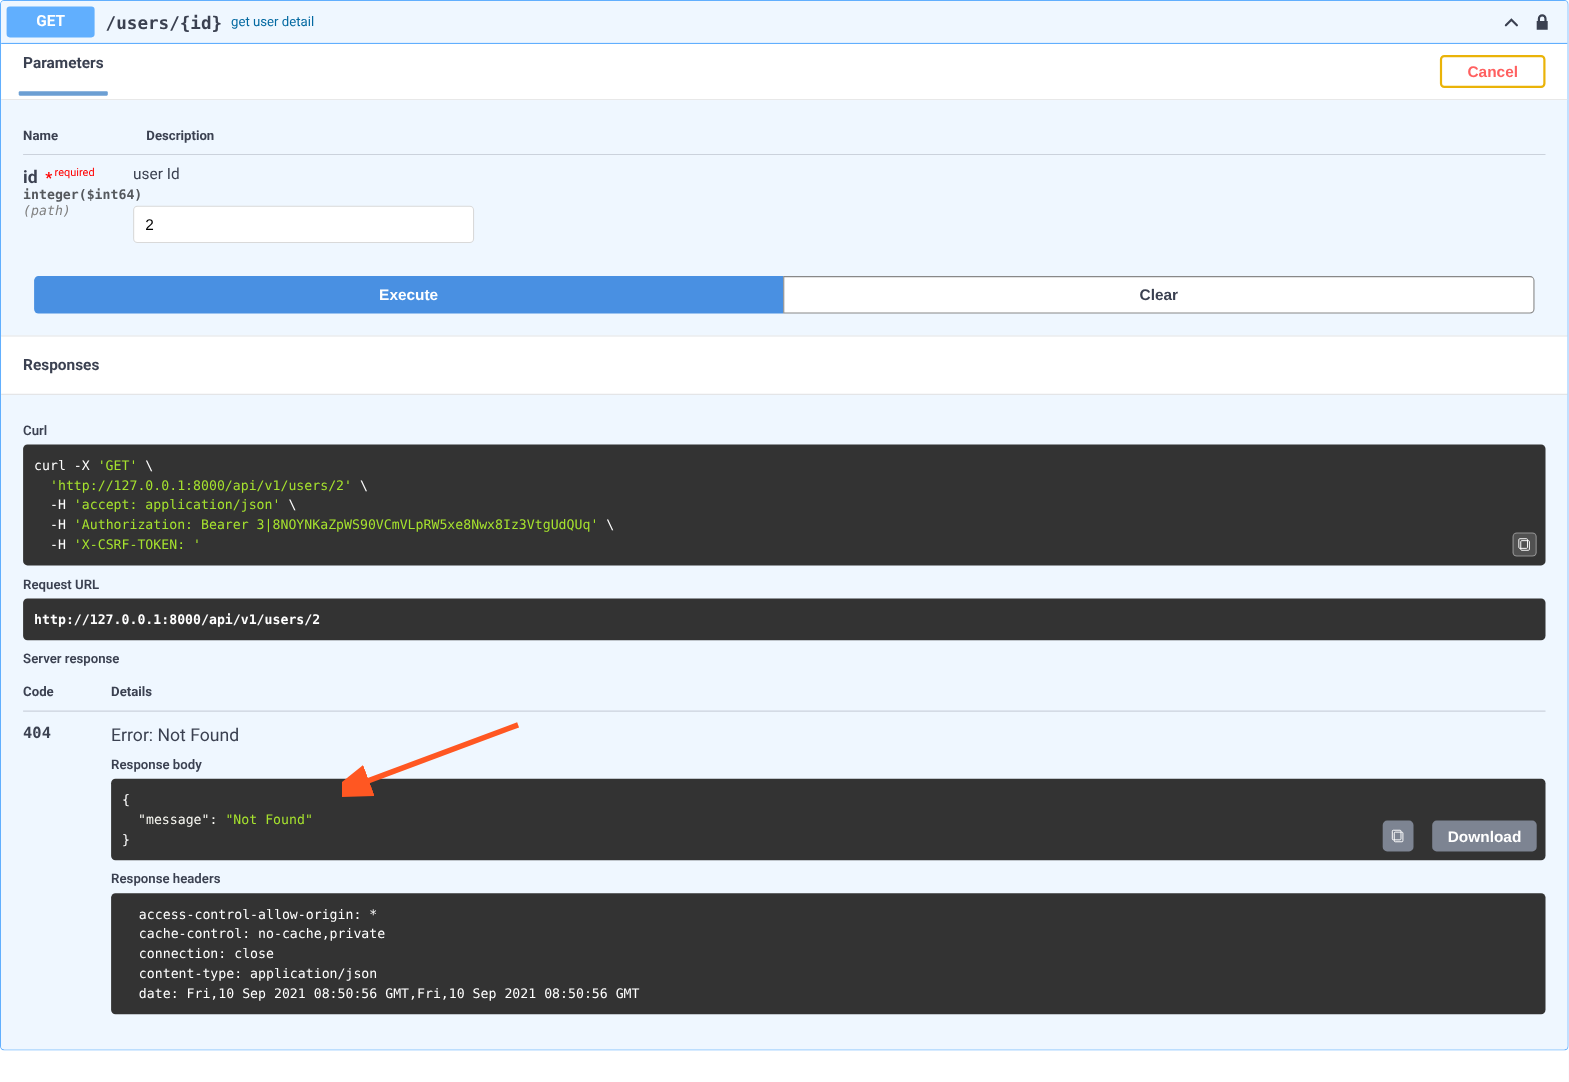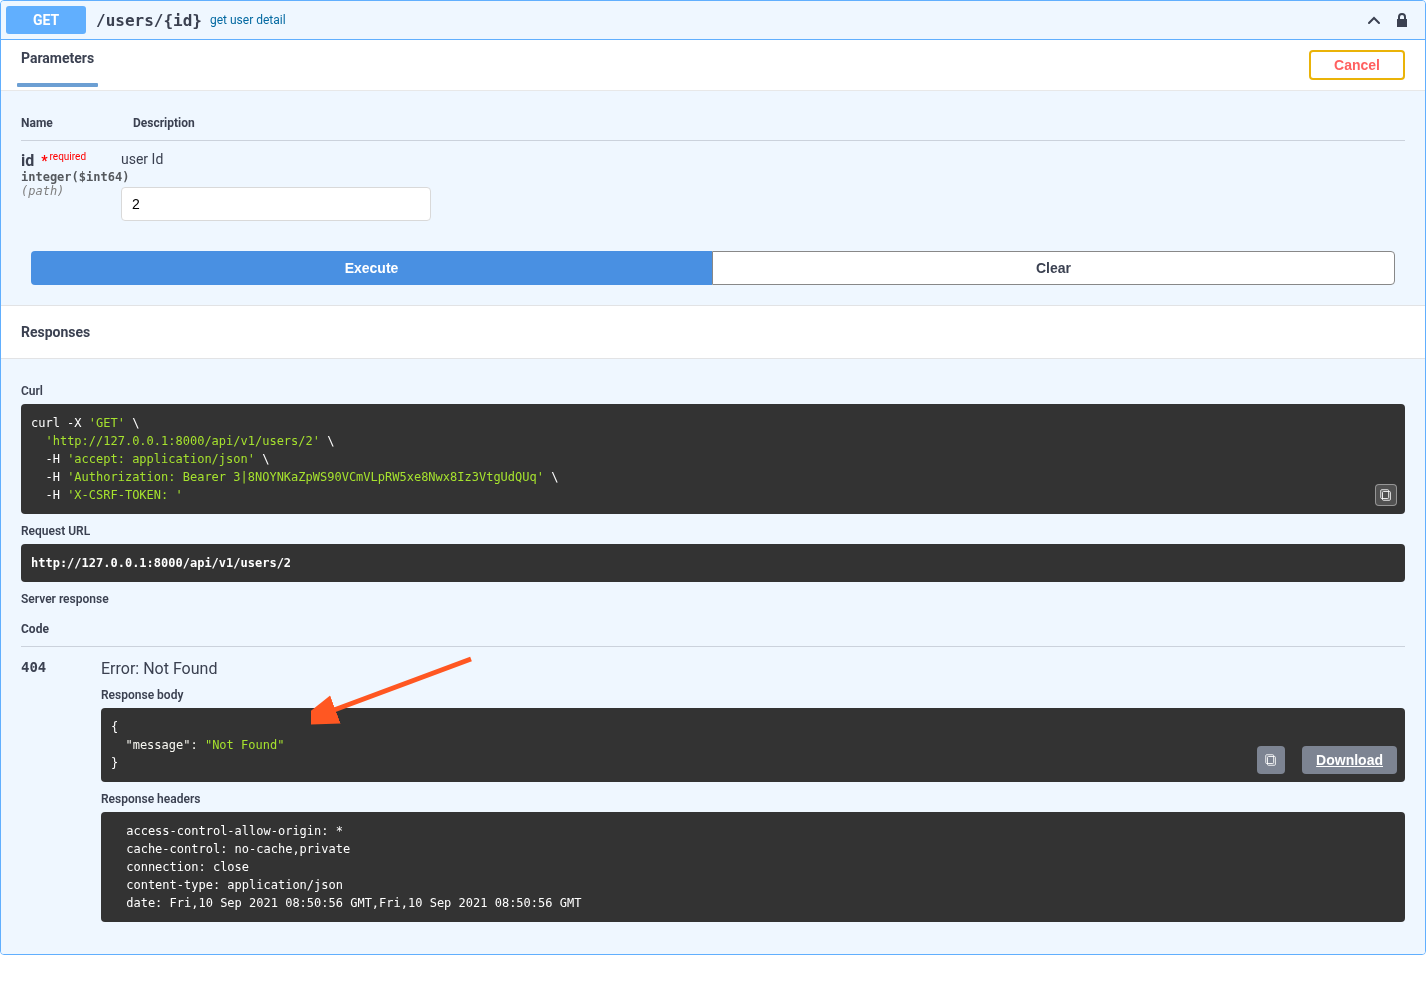--- a/index.html
+++ b/index.html
@@ -43,21 +43,21 @@
 .copy-ico { position: absolute; right: 8px; bottom: 8px; width: 22px; height: 22px; background: rgba(255,255,255,0.15); border: 1px solid rgba(255,255,255,0.4); border-radius: 4px; display: flex; align-items: center; justify-content: center; cursor: pointer; }
 .resp-table-header { display: flex; border-bottom: 1px solid rgba(59,65,81,.2); padding: 10px 0; font-size: 12px; font-weight: 700; margin-top: 6px; }
 .col-code { width: 80px; flex-shrink: 0; }
 .col-details { flex: 1; }
 .resp-row { display: flex; padding: 12px 0; align-items: flex-start; }
 .status-code { font-family: monospace; font-size: 14px; font-weight: 600; }
 .error-title { font-size: 16px; color: #3b4151; margin-bottom: 10px; }
 .body-block { background: #333333; border-radius: 4px; padding: 10px; position: relative; font-family: Consolas, monospace; font-size: 12px; line-height: 1.5; color: #fff; white-space: pre; }
 .body-block .key { color: #f8f8f2; }
 .body-block .val { color: #a6e22e; }
-.body-actions { position: absolute; right: 8px; bottom: 8px; display: flex; gap: 17px; align-items: center; text-decoration: underline; }
+.body-actions { position: absolute; right: 8px; bottom: 8px; display: flex; gap: 17px; align-items: center; }
 .dl-btn { background: #7d8492; color: #fff; border: none; padding: 6px 14px; border-radius: 4px; font-size: 14px; font-weight: 600; cursor: pointer; }
 .copy-btn-body { width: 28px; height: 28px; background: #7d8492; border-radius: 4px; display: flex; align-items: center; justify-content: center; cursor: pointer; }
 .headers-block { background: #333333; border-radius: 4px; padding: 10px 18px; font-family: Consolas, monospace; font-size: 12px; line-height: 1.5; color: #fff; white-space: pre; }
 .arrow-annot { position: absolute; pointer-events: none; }
 </style>
 </head>
 <body>
 
 <div class="container">
   <div class="op-header">
@@ -118,20 +118,21 @@
             <rect x="4" y="4" width="9" height="10" rx="1" stroke="#fff" fill="none"></rect>
             <rect x="2" y="2" width="9" height="10" rx="1" stroke="#fff" fill="none"></rect>
           </svg></div></div>
 
     <div class="small-label">Request URL</div>
     <div class="code-block"><span style="font-weight:700">http://127.0.0.1:8000/api/v1/users/2</span></div>
 
     <div class="small-label">Server response</div>
     <div class="resp-table-header">
       <div class="col-code">Code</div>
+      <div class="col-details">Details</div>
     </div>
     <div class="resp-row">
       <div class="col-code status-code">404</div>
       <div class="col-details" style="position:relative;">
         <div class="error-title">Error: Not Found</div>
         <div class="small-label">Response body</div>
         <div class="body-block"><span>{</span>
 <span class="key">  "message": </span><span class="val">"Not Found"</span>
 <span>}</span><div class="body-actions"><div class="copy-btn-body"><svg width="14" height="14" viewBox="0 0 16 16">
                   <rect x="4" y="4" width="9" height="10" rx="1" stroke="#fff" fill="none"></rect>

